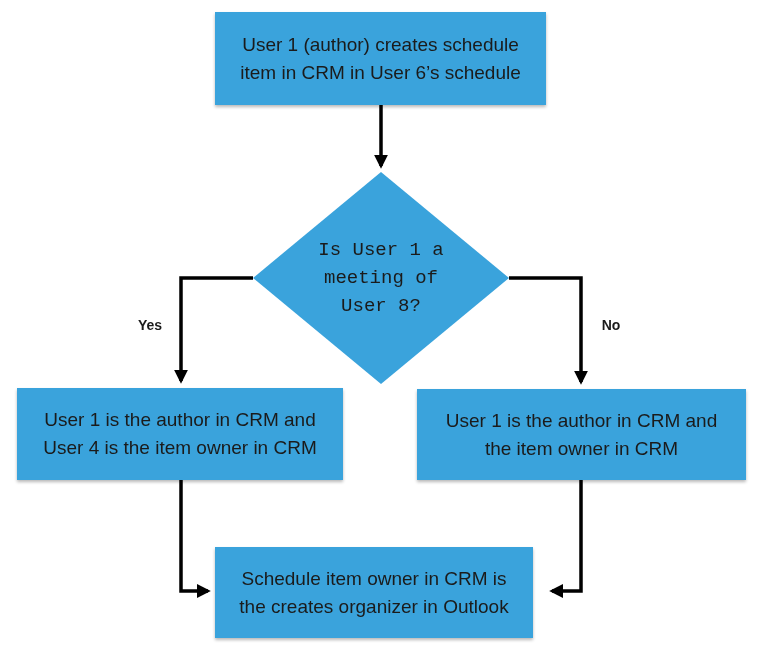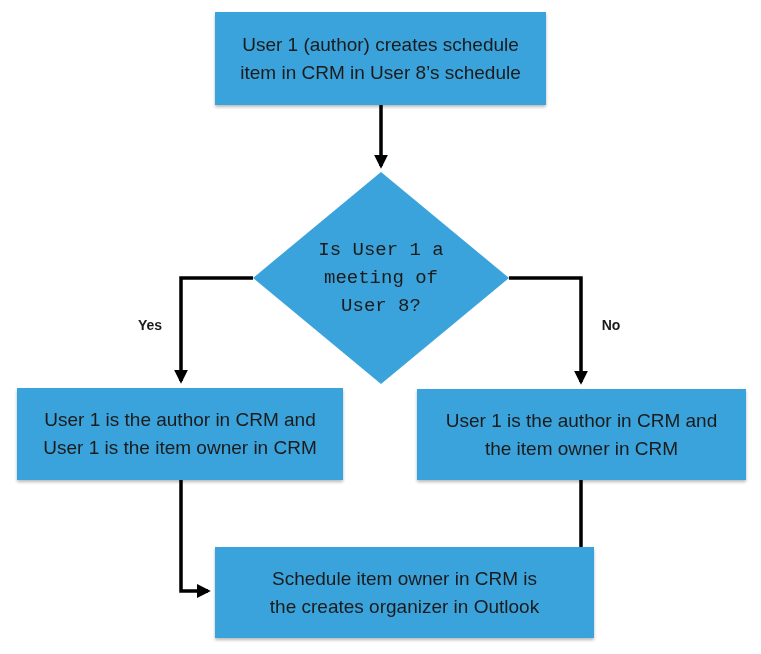--- a/index.html
+++ b/index.html
@@ -66,41 +66,41 @@
 
     <polyline points="509,278 581,278 581,382" marker-end="url(#arrowhead)"></polyline>
 
     <polyline points="181,480 181,591 208,591" marker-end="url(#arrowhead)"></polyline>
 
     <polyline points="581,480 581,591 552,591" marker-end="url(#arrowhead)"></polyline>
   </svg>
 
   <div class="node rect" style="left: 215px; top: 12px; width: 331px; height: 93px; background-color: rgb(58, 163, 220);">
     <div>User 1 (author) creates schedule</div>
-    <div>item in CRM in User 8’s schedule</div>
+    <div>item in CRM in User 6’s schedule</div>
   </div>
 
   <div class="node diamond-label" style="left:291px; top:234px; width:180px; height:88px;font-family:Liberation Mono, monospace;">
     <div>Is User 1 a</div>
     <div>meeting of</div>
     <div>User 8?</div>
   </div>
 
   <div class="edge-label" style="left:124px; top:317px; width:52px;">Yes</div>
 
   <div class="edge-label" style="left:588px; top:317px; width:46px;">No</div>
 
   <div class="node rect" style="left: 17px; top: 388px; width: 326px; height: 92px; background-color: rgb(58, 163, 220);">
     <div>User 1 is the author in CRM and</div>
-    <div>User 1 is the item owner in CRM</div>
+    <div>User 4 is the item owner in CRM</div>
   </div>
 
   <div class="node rect" style="left: 417px; top: 389px; width: 329px; height: 91px; background-color: rgb(58, 163, 220);">
     <div>User 1 is the author in CRM and</div>
     <div>the item owner in CRM</div>
   </div>
 
-  <div class="node rect" style="left: 215px; top: 547px; width: 379px; height: 91px; background-color: rgb(58, 163, 220);">
+  <div class="node rect" style="left: 215px; top: 547px; width: 318px; height: 91px; background-color: rgb(58, 163, 220);">
     <div>Schedule item owner in CRM is</div>
     <div>the creates organizer in Outlook</div>
   </div>
 
 </div>
 
 </body></html>

